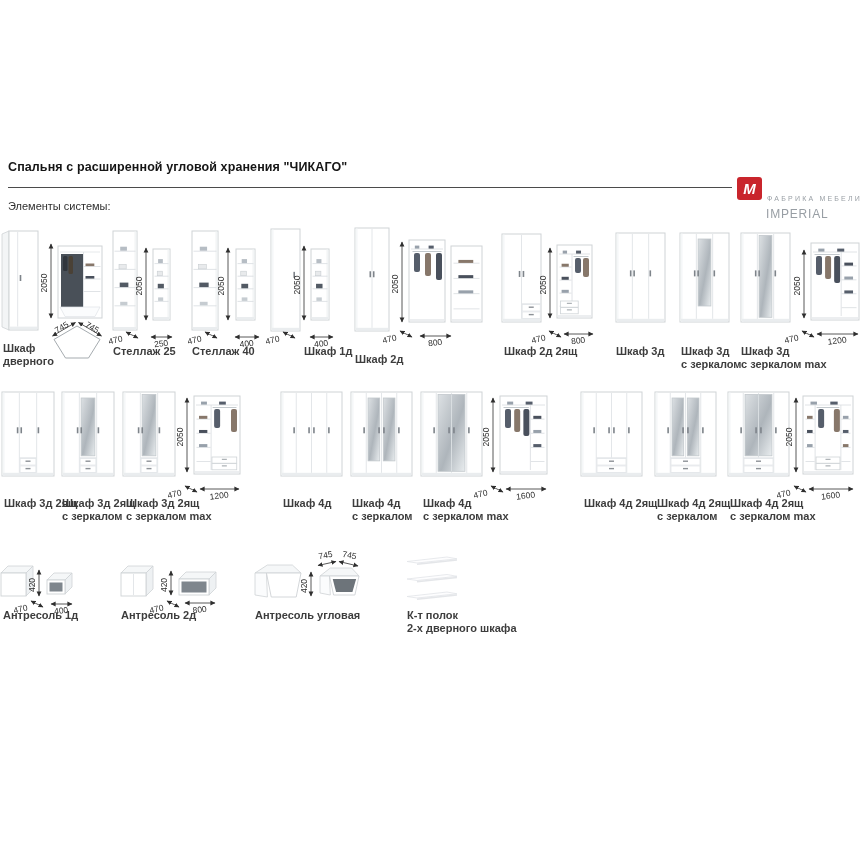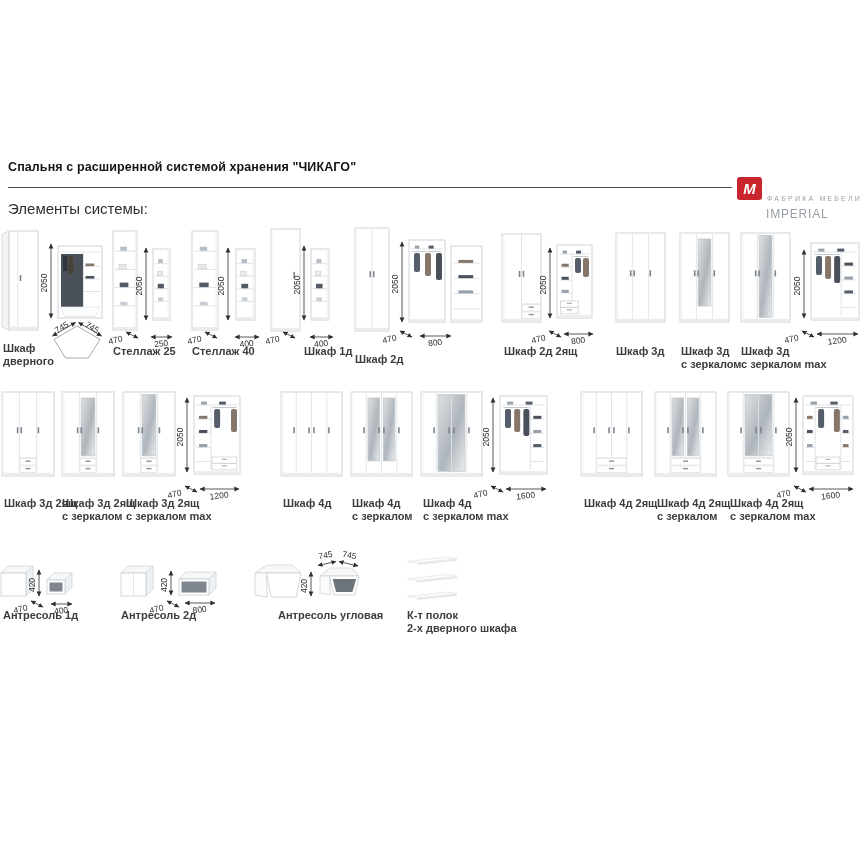--- a/index.html
+++ b/index.html
@@ -11,21 +11,21 @@
   .title{
     position:absolute;left:8px;top:160px;
     font-size:12.5px;font-weight:bold;color:#151515;letter-spacing:.1px;
   }
   .rule{
     position:absolute;left:8px;top:187px;width:724px;height:0;
     border-top:1px solid #4b4b4b;
   }
   .elements-label{
     position:absolute;left:8px;top:200px;
-    font-size:15px;color:#2f2f2f;
+    font-size:11px;color:#2f2f2f;
   }
   .logo{position:absolute;left:737px;top:174px;width:128px;height:32px;}
   .logo-mark{
     position:absolute;left:0;top:3px;width:25px;height:23px;border-radius:3px;
     background:#c9252c;color:#ffffff;
     font-size:15px;font-weight:bold;font-style:italic;
     display:flex;align-items:center;justify-content:center;
   }
   .logo-name{
     position:absolute;left:29px;top:0px;
@@ -39,21 +39,21 @@
   .item-label{
     position:absolute;font-size:11px;line-height:13px;font-weight:600;
     color:#3d3d3d;white-space:nowrap;
   }
   .item-label span{display:block;}
   svg text{font-family:"Liberation Sans", sans-serif;}
 </style>
 </head>
 <body>
 
-<div class="title">Спальня с расширенной системой хранения "ЧИКАГО"</div>
+<div class="title">Спальня с расширенной угловой хранения "ЧИКАГО"</div>
 <div class="rule"></div>
 <div class="logo">
   <div class="logo-mark">M</div>
   <div class="logo-name">IMPERIAL</div>
   <div class="logo-tagline">ФАБРИКА МЕБЕЛИ</div>
 </div>
 <div class="elements-label">Элементы системы:</div>
 
 <div id="canvas"><svg width="866" height="866" viewBox="0 0 866 866">
       <defs>
@@ -790,20 +790,20 @@
     <div class="item-label" style="left: 730px; top: 497px;">
       <span>Шкаф 4д 2ящ</span>
       <span>с зеркалом max</span>
     </div>
     <div class="item-label" style="left: 3px; top: 609px;">
       <span>Антресоль 1д</span>
     </div>
     <div class="item-label" style="left: 121px; top: 609px;">
       <span>Антресоль 2д</span>
     </div>
-    <div class="item-label" style="left: 255px; top: 609px; margin-left: 23px;">
+    <div class="item-label" style="left: 255px; top: 609px;">
       <span>Антресоль угловая</span>
     </div>
     <div class="item-label" style="left: 407px; top: 609px;">
       <span>К-т полок</span>
       <span>2-х дверного шкафа</span>
     </div>
   </div>
 
 </body></html>

